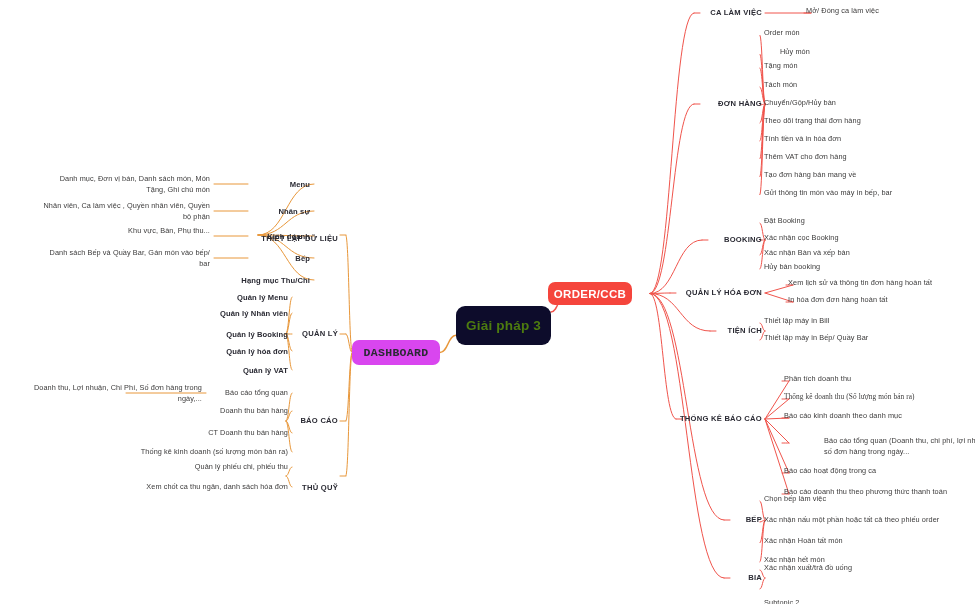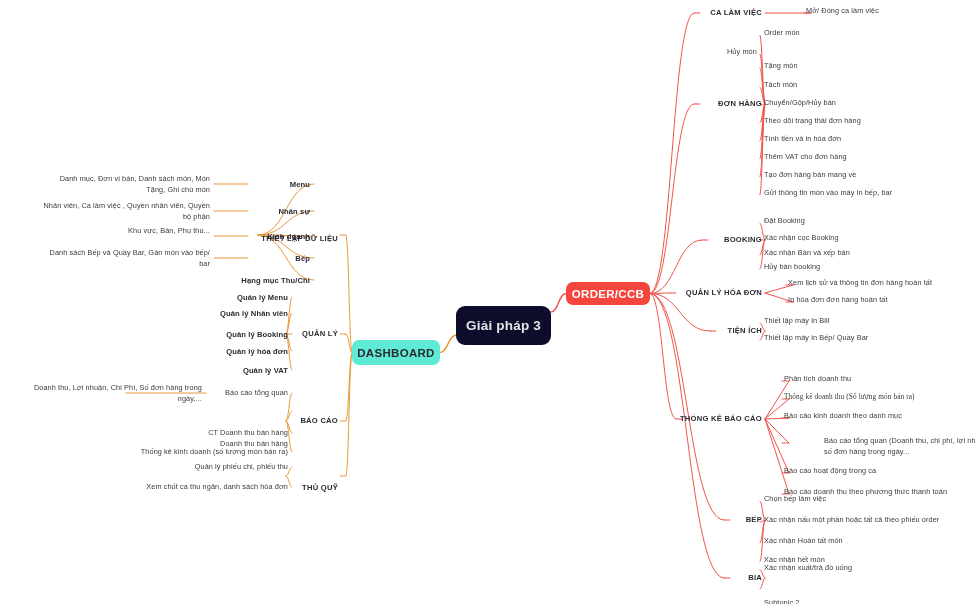--- a/index.html
+++ b/index.html
@@ -12,35 +12,35 @@
     position:relative;
   }
   #canvas{position:absolute;left:0;top:0;width:975px;height:604px;}
   svg.links{position:absolute;left:0;top:0;width:975px;height:604px;pointer-events:none;}
 
   .node{position:absolute;box-sizing:border-box;}
 
   
   .root-node{
     background:#0d0c2b;
-    color:#e5e5e5;
+    color:#4d7c0f;
     border-radius:9px;
     font-weight:bold;
     font-size:13.5px;
     display:flex;align-items:center;justify-content:center;
     letter-spacing:.2px;
   }
   .main-node{
     border-radius:7px;
     font-weight:bold;
     font-size:11.5px;
     display:flex;align-items:center;justify-content:center;
     letter-spacing:.3px;
   }
-  .main-node.orange{background:#5eead4;color:#2a2a33;}
+  .main-node.orange{background:#d946ef;color:#2a2a33;font-family:Liberation Mono, monospace;}
   .main-node.red{background:#F5453C;color:#ffffff;}
 
   
   .branch-label{
     font-size:7.6px;
     font-weight:bold;
     color:#2a2a33;
     letter-spacing:.25px;
     white-space:nowrap;
     line-height:1.15;
@@ -150,26 +150,26 @@
       <path d="M 286 421 C 289 421, 289 433, 292 433" stroke="#E8973A" stroke-width="1" fill="none" stroke-linecap="round"></path>
       <path d="M 286 421 C 289 421, 289 452, 292 452" stroke="#E8973A" stroke-width="1" fill="none" stroke-linecap="round"></path>
       <path d="M 352 352.5 C 349 352.5, 349 476, 346 476" stroke="#E8973A" stroke-width="1" fill="none" stroke-linecap="round"></path>
       <path d="M 340 476 L 346 476" stroke="#E8973A" stroke-width="1" fill="none" stroke-linecap="round"></path>
       <path d="M 286 476 C 289 476, 289 467, 292 467" stroke="#E8973A" stroke-width="1" fill="none" stroke-linecap="round"></path>
       <path d="M 286 476 C 289 476, 289 487, 292 487" stroke="#E8973A" stroke-width="1" fill="none" stroke-linecap="round"></path>
     </svg>
   <div id="nodes-layer">
       <div class="node root-node" style="left: 456px; top: 306px; width: 95px; height: 39px;">Giải pháp 3</div>
       <div class="node main-node orange" style="left: 352px; top: 340px; width: 88px; height: 25px;">DASHBOARD</div>
-      <div class="node main-node red" style="left: 566px; top: 282px; width: 84px; height: 23px; text-align: center;">ORDER/CCB</div>
+      <div class="node main-node red" style="left: 548px; top: 282px; width: 84px; height: 23px; text-align: center;">ORDER/CCB</div>
       <div class="node branch-label r-align" style="text-align: right; left: 702px; top: 7px; width: 60px; height: 12px;">CA LÀM VIỆC</div>
       <div class="node leaf l-align wrap" style="left: 806px; top: 6px; width: 205px; height: auto; align-items: flex-start;">Mở/ Đóng ca làm việc</div>
       <div class="node branch-label r-align" style="text-align: right; left: 702px; top: 98px; width: 60px; height: 12px;">ĐƠN HÀNG</div>
       <div class="node leaf l-align wrap" style="left: 764px; top: 28px; width: 205px; height: auto; align-items: flex-start;">Order món</div>
-      <div class="node leaf l-align wrap" style="left: 727px; top: 47px; width: 205px; height: auto; align-items: flex-start;">Hủy món</div>
+      <div class="node leaf l-align wrap" style="left: 764px; top: 47px; width: 205px; height: auto; align-items: flex-start; padding-left: 16px;">Hủy món</div>
       <div class="node leaf l-align wrap" style="left: 764px; top: 61px; width: 205px; height: auto; align-items: flex-start;">Tặng món</div>
       <div class="node leaf l-align wrap" style="left: 764px; top: 80px; width: 205px; height: auto; align-items: flex-start;">Tách món</div>
       <div class="node leaf l-align wrap" style="left: 764px; top: 98px; width: 205px; height: auto; align-items: flex-start;">Chuyển/Gộp/Hủy bàn</div>
       <div class="node leaf l-align wrap" style="left: 764px; top: 116px; width: 205px; height: auto; align-items: flex-start;">Theo dõi trạng thái đơn hàng</div>
       <div class="node leaf l-align wrap" style="left: 764px; top: 134px; width: 205px; height: auto; align-items: flex-start;">Tính tiền và in hóa đơn</div>
       <div class="node leaf l-align wrap" style="left: 764px; top: 152px; width: 205px; height: auto; align-items: flex-start;">Thêm VAT cho đơn hàng</div>
       <div class="node leaf l-align wrap" style="left: 764px; top: 170px; width: 205px; height: auto; align-items: flex-start;">Tạo đơn hàng bán mang về</div>
       <div class="node leaf l-align wrap" style="left: 764px; top: 188px; width: 205px; height: auto; align-items: flex-start;">Gửi thông tin món vào máy in bếp, bar</div>
       <div class="node branch-label r-align" style="text-align: right; left: 710px; top: 234px; width: 52px; height: 12px;">BOOKING</div>
       <div class="node leaf l-align wrap" style="left: 764px; top: 216px; width: 205px; height: auto; align-items: flex-start;">Đặt Booking</div>
@@ -209,20 +209,20 @@
       <div class="node leaf r-align nowrap" style="font-weight: bold; color: rgb(42, 42, 51); font-size: 7.6px; left: 252px; top: 274px; width: 58px; height: 12px; justify-content: flex-end;">Hạng mục Thu/Chi</div>
       <div class="node branch-label r-align" style="text-align: right; left: 290px; top: 328px; width: 48px; height: 12px;">QUẢN LÝ</div>
       <div class="node leaf r-align nowrap" style="font-weight: bold; color: rgb(42, 42, 51); font-size: 7.6px; left: 210px; top: 291px; width: 78px; height: 12px; justify-content: flex-end;">Quản lý Menu</div>
       <div class="node leaf r-align nowrap" style="font-weight: bold; color: rgb(42, 42, 51); font-size: 7.6px; left: 210px; top: 307px; width: 78px; height: 12px; justify-content: flex-end;">Quản lý Nhân viên</div>
       <div class="node leaf r-align nowrap" style="font-weight: bold; color: rgb(42, 42, 51); font-size: 7.6px; left: 210px; top: 328px; width: 78px; height: 12px; justify-content: flex-end;">Quản lý Booking</div>
       <div class="node leaf r-align nowrap" style="font-weight: bold; color: rgb(42, 42, 51); font-size: 7.6px; left: 210px; top: 345px; width: 78px; height: 12px; justify-content: flex-end;">Quản lý hóa đơn</div>
       <div class="node leaf r-align nowrap" style="font-weight: bold; color: rgb(42, 42, 51); font-size: 7.6px; left: 210px; top: 364px; width: 78px; height: 12px; justify-content: flex-end;">Quản lý VAT</div>
       <div class="node branch-label r-align" style="text-align: right; left: 290px; top: 415px; width: 48px; height: 12px;">BÁO CÁO</div>
       <div class="node leaf r-align nowrap" style="left: 130px; top: 387px; width: 158px; height: 12px; justify-content: flex-end;">Báo cáo tổng quan</div>
       <div class="node leaf r-align wrap" style="left: 32px; top: 383px; width: 170px; height: auto; align-items: flex-start; text-align: right; justify-content: flex-end;">Doanh thu, Lợi nhuận, Chi Phí, Số đơn hàng trong ngày,...</div>
-      <div class="node leaf r-align nowrap" style="left: 130px; top: 405px; width: 158px; height: 12px; justify-content: flex-end; margin-top: 33px;">Doanh thu bán hàng</div>
+      <div class="node leaf r-align nowrap" style="left: 130px; top: 405px; width: 158px; height: 12px; justify-content: flex-end;">Doanh thu bán hàng</div>
       <div class="node leaf r-align nowrap" style="left: 130px; top: 427px; width: 158px; height: 12px; justify-content: flex-end;">CT Doanh thu bán hàng</div>
       <div class="node leaf r-align nowrap" style="left: 130px; top: 446px; width: 158px; height: 12px; justify-content: flex-end;">Thống kê kinh doanh (số lượng món bán ra)</div>
       <div class="node branch-label r-align" style="text-align: right; left: 290px; top: 470px; width: 48px; height: 12px; margin-top: 12px;">THỦ QUỸ</div>
       <div class="node leaf r-align nowrap" style="left: 130px; top: 461px; width: 158px; height: 12px; justify-content: flex-end;">Quản lý phiếu chi, phiếu thu</div>
       <div class="node leaf r-align nowrap" style="left: 130px; top: 481px; width: 158px; height: 12px; justify-content: flex-end;">Xem chốt ca thu ngân, danh sách hóa đơn</div>
     </div>
 </div>
 
 </body></html>

